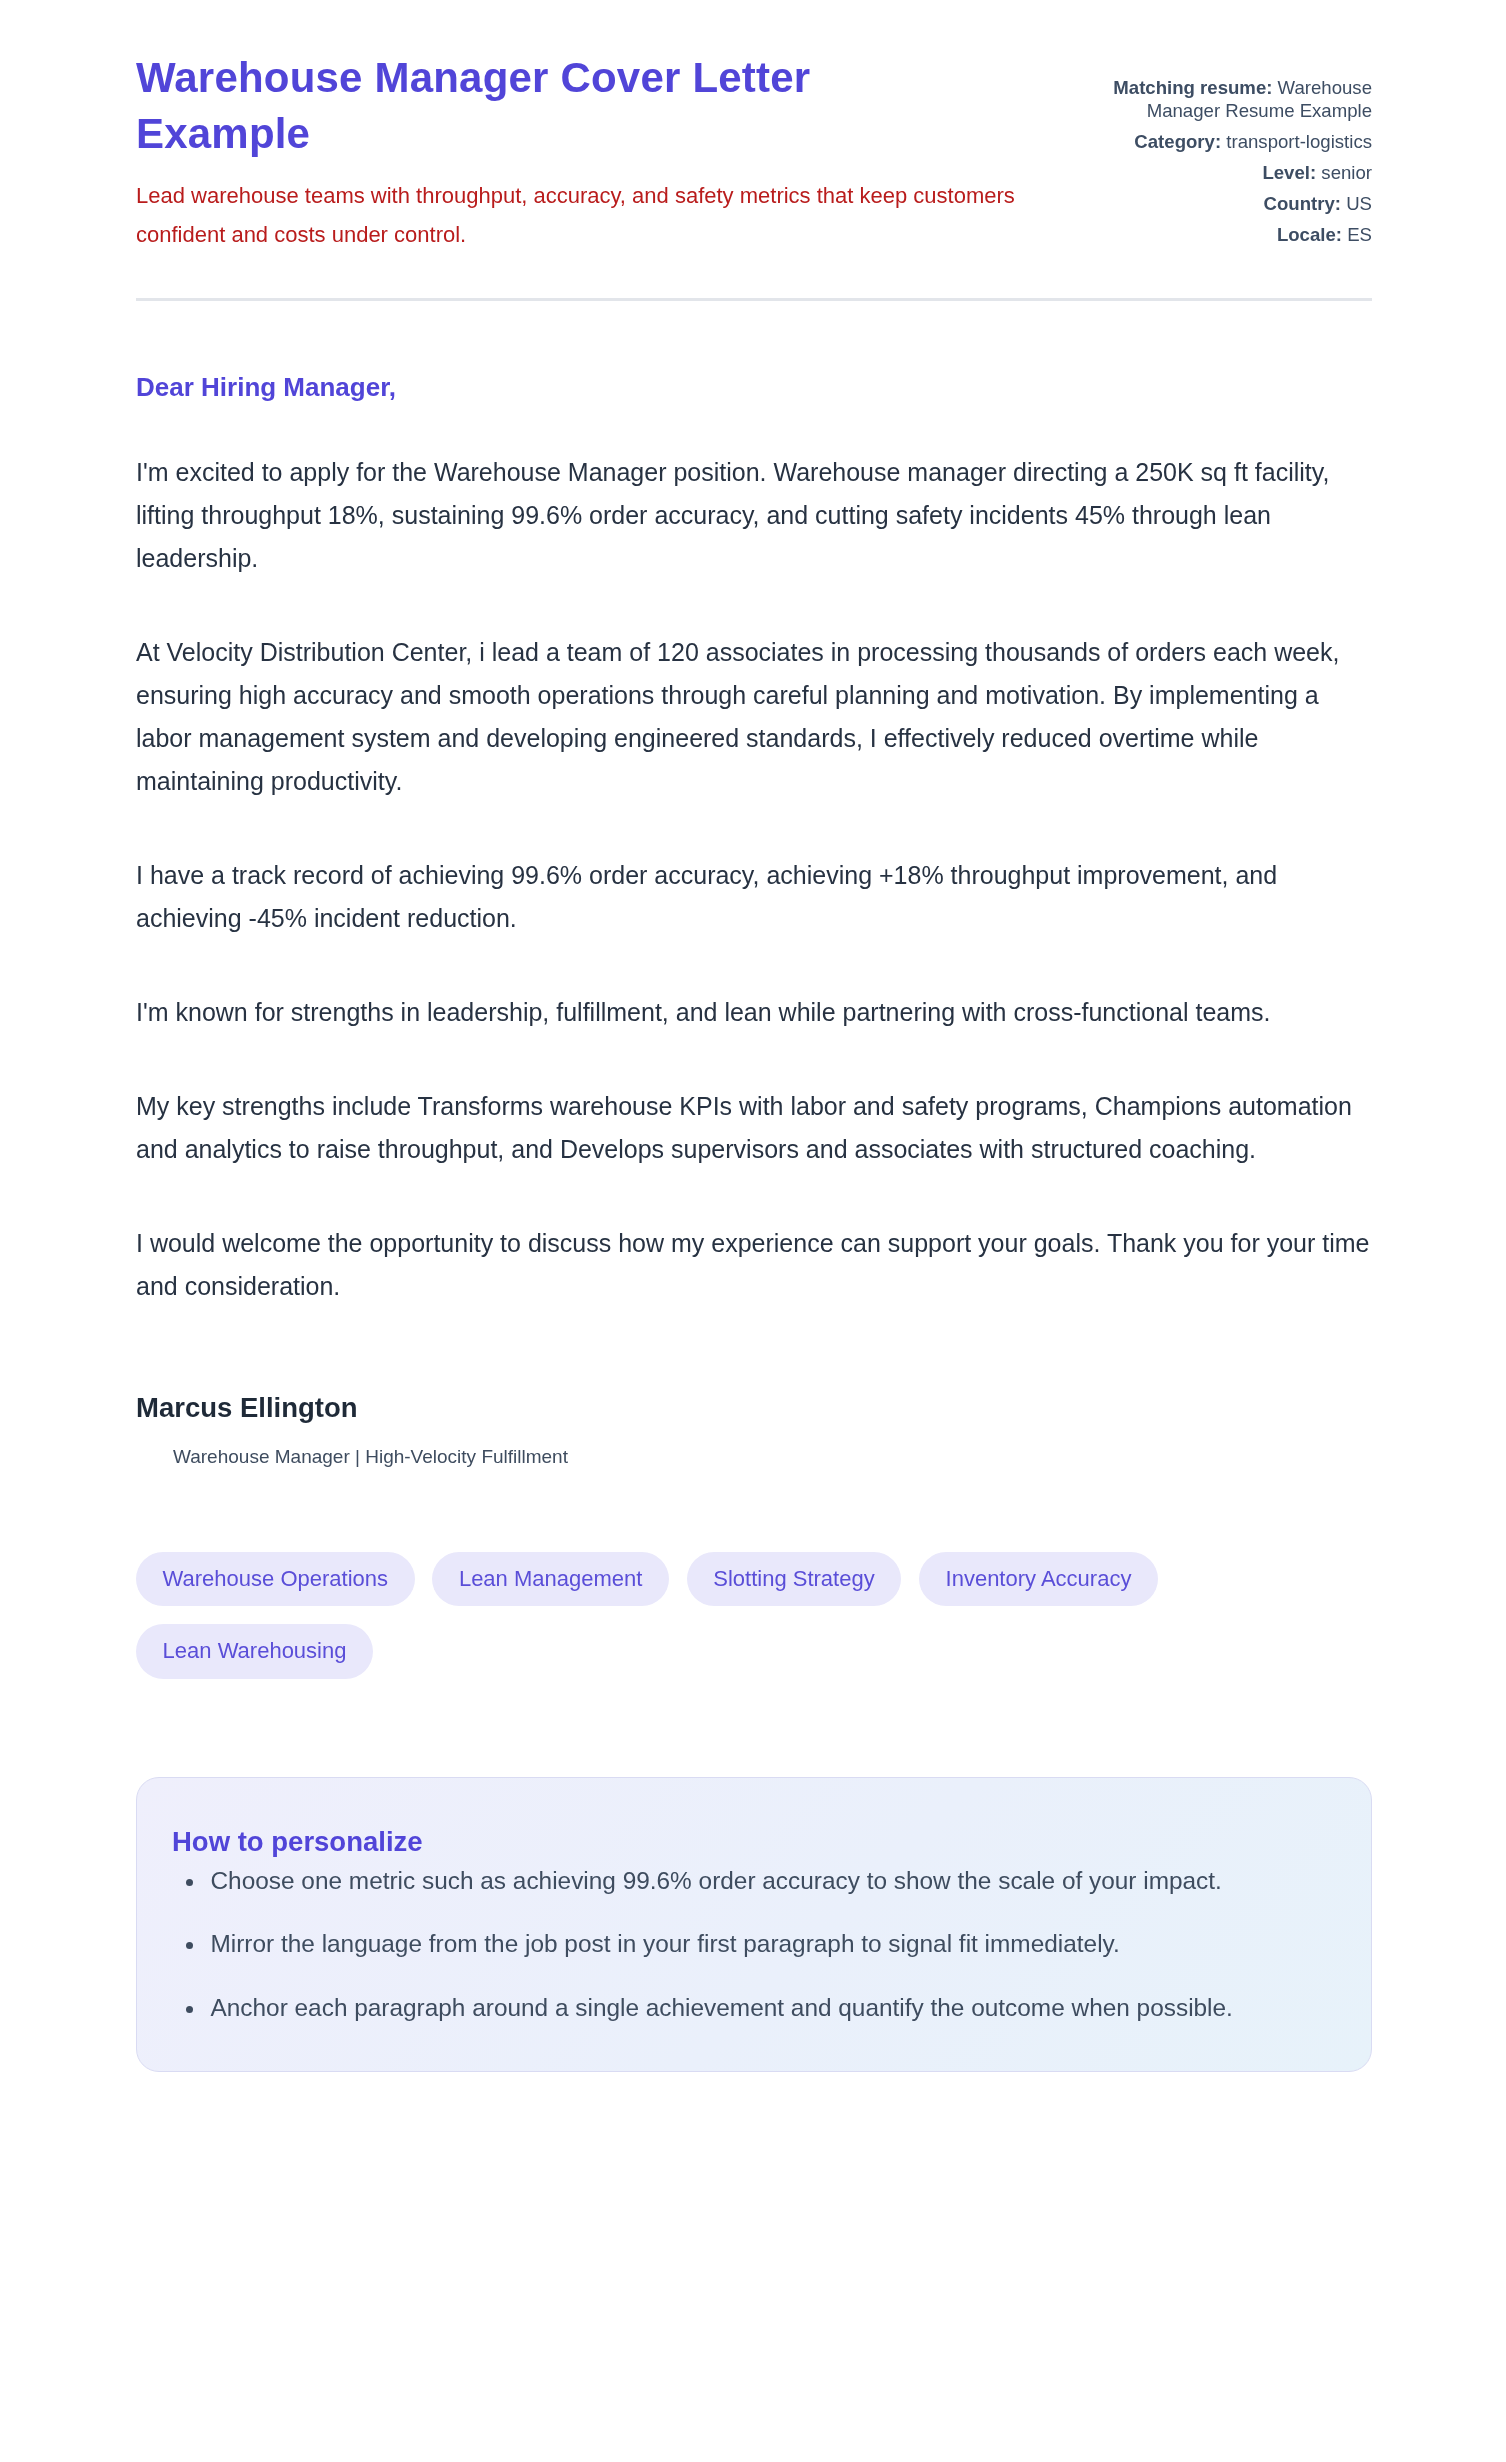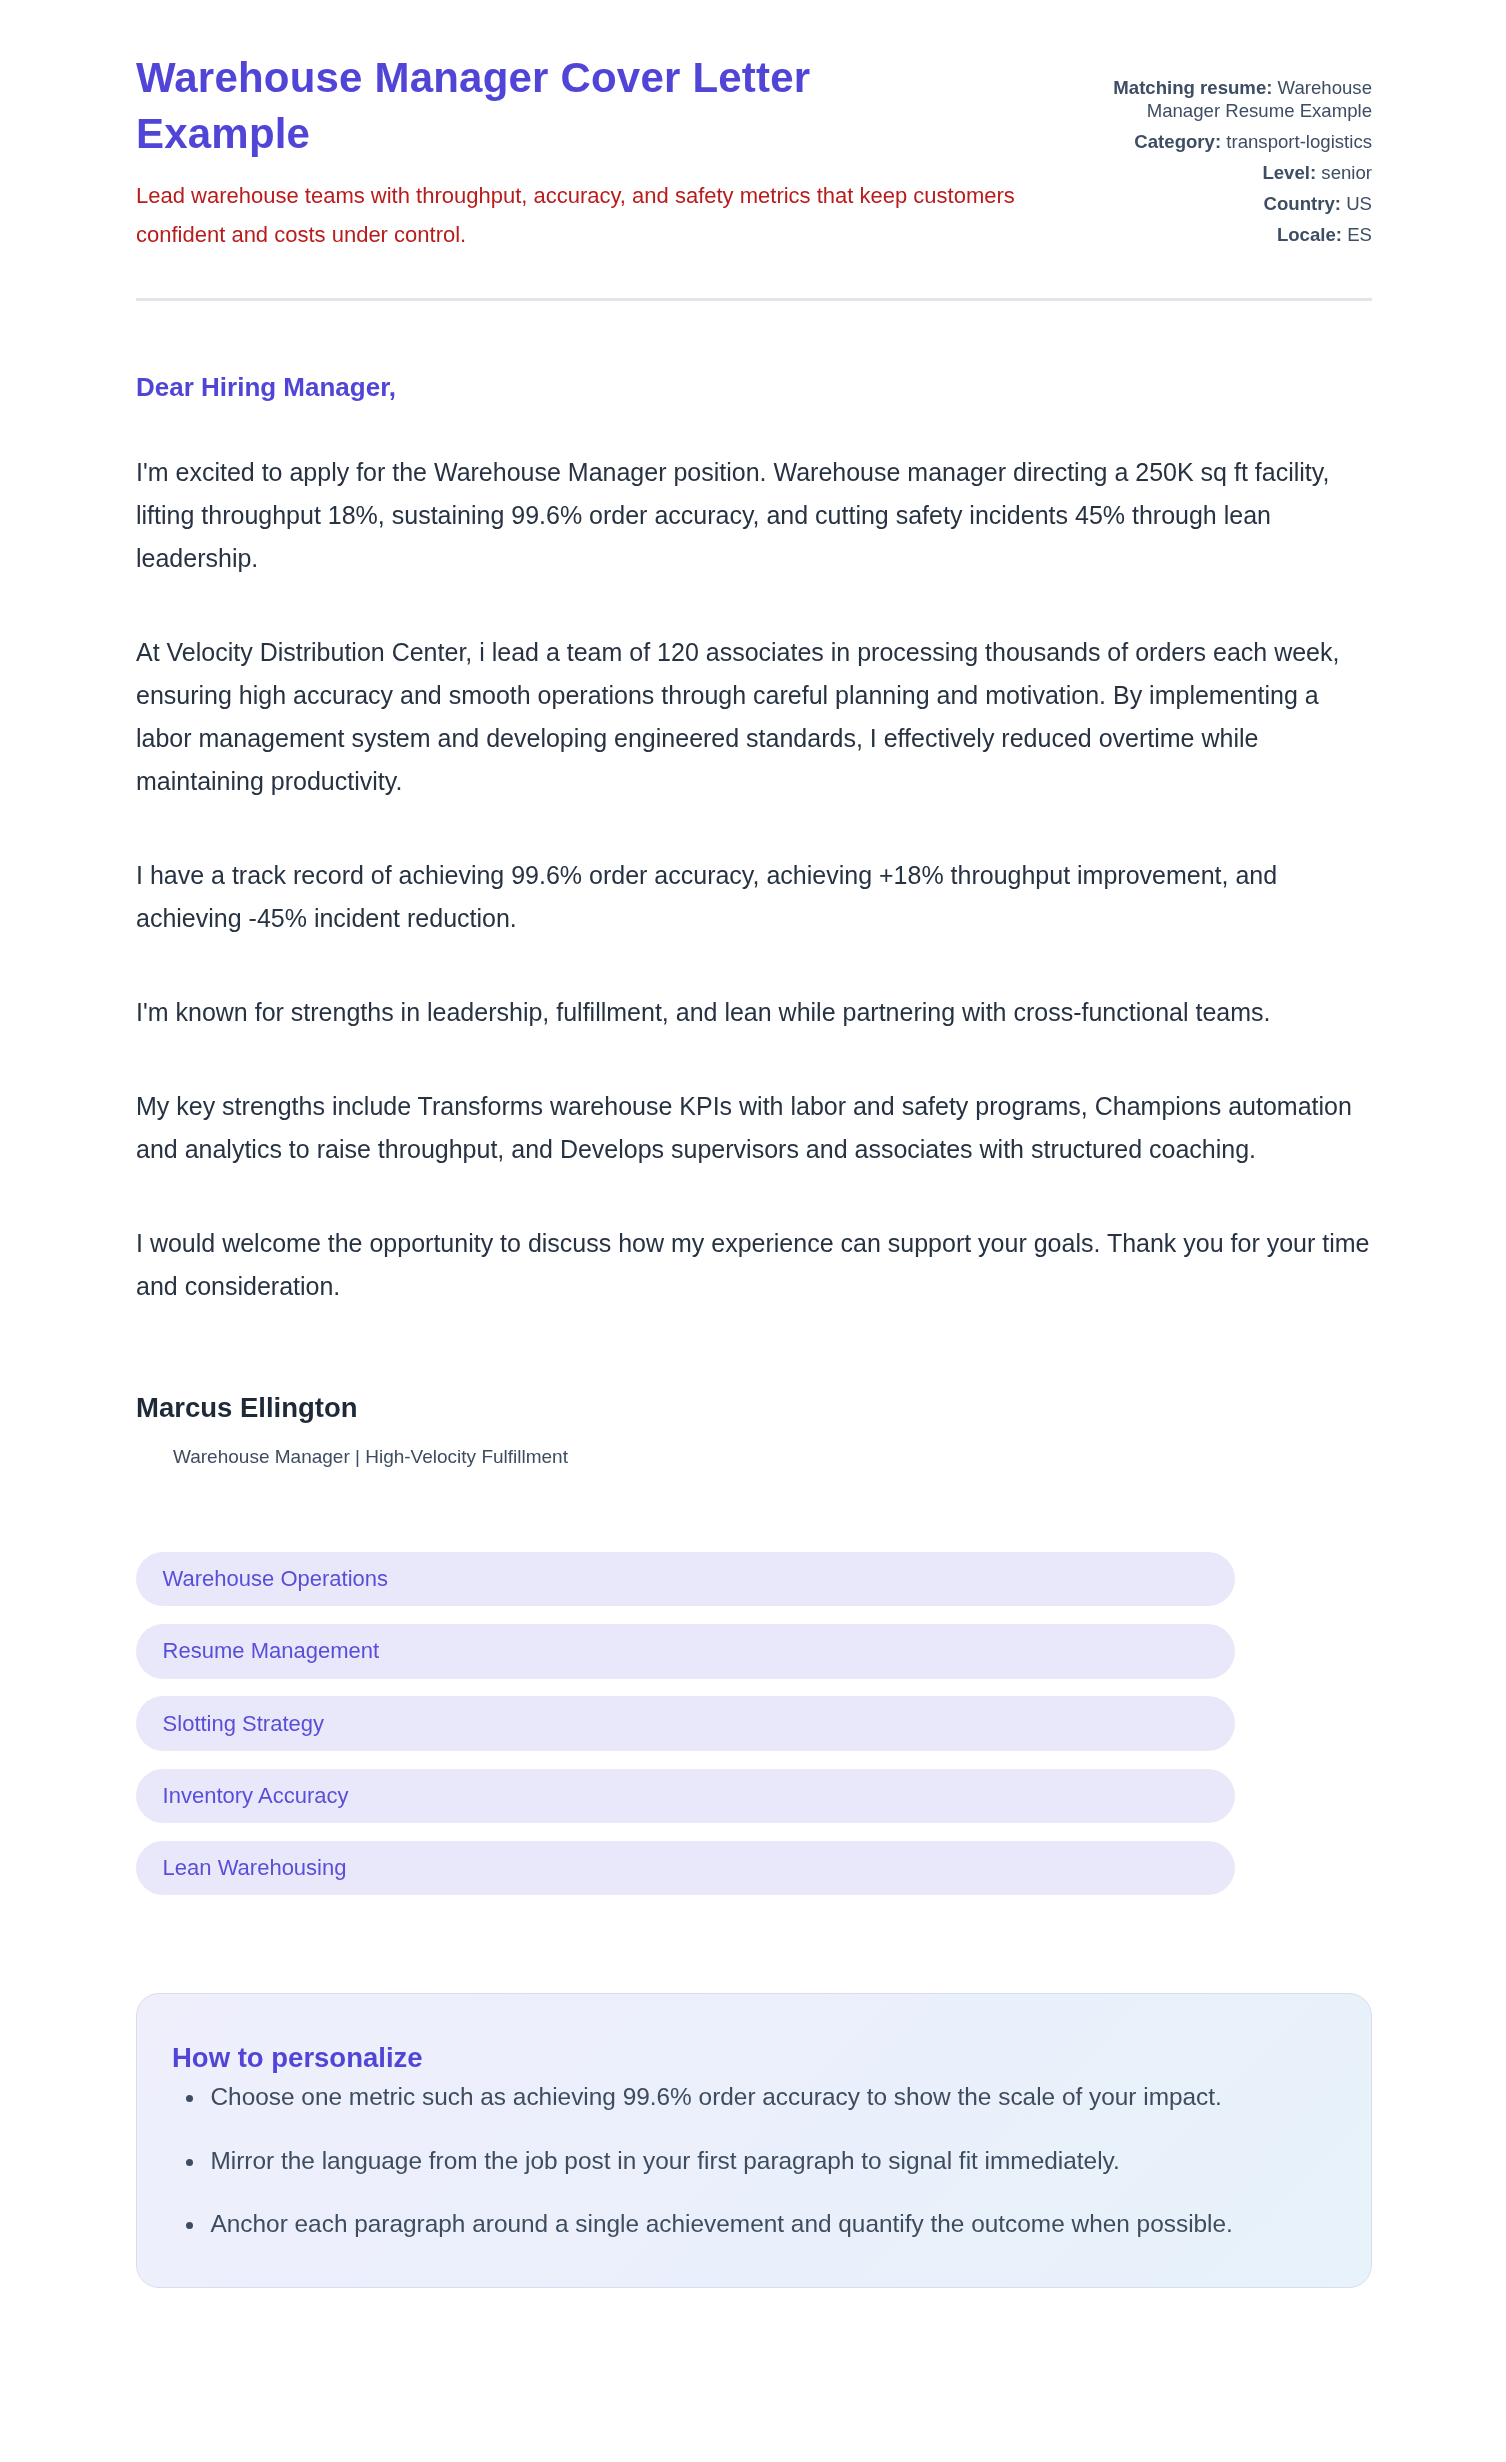--- a/index.html
+++ b/index.html
@@ -85,21 +85,20 @@
     margin-left: 37px;
   }
 
   
   .tags {
     margin-top: 78px;
     display: flex;
     flex-wrap: wrap;
     gap: 17.7px 17.7px;
     max-width: 1099px;
-    flex-direction: column;
   }
   .tag {
     display: inline-block;
     background: #e9e8fb;
     color: #5a4ed8;
     font-size: 22px;
     line-height: 28px;
     padding: 13.3px 26.6px;
     border-radius: 885px;
     white-space: nowrap;
@@ -180,21 +179,21 @@
     <p class="body-par">I would welcome the opportunity to discuss how my experience can support your goals. Thank you for your time and consideration.</p>
 
     <div class="signature">
       <div class="sig-name">Marcus Ellington</div>
       <div class="sig-role">Warehouse Manager | High-Velocity Fulfillment</div>
     </div>
   </section>
 
   <div class="tags">
     <span class="tag">Warehouse Operations</span>
-    <span class="tag">Resume Management</span>
+    <span class="tag">Lean Management</span>
     <span class="tag">Slotting Strategy</span>
     <span class="tag">Inventory Accuracy</span>
     <span class="tag">Lean Warehousing</span>
   </div>
 
   <section class="tips">
     <h2 class="tips-title">How to personalize</h2>
     <ul>
       <li>Choose one metric such as achieving 99.6% order accuracy to show the scale of your impact.</li>
       <li>Mirror the language from the job post in your first paragraph to signal fit immediately.</li>

